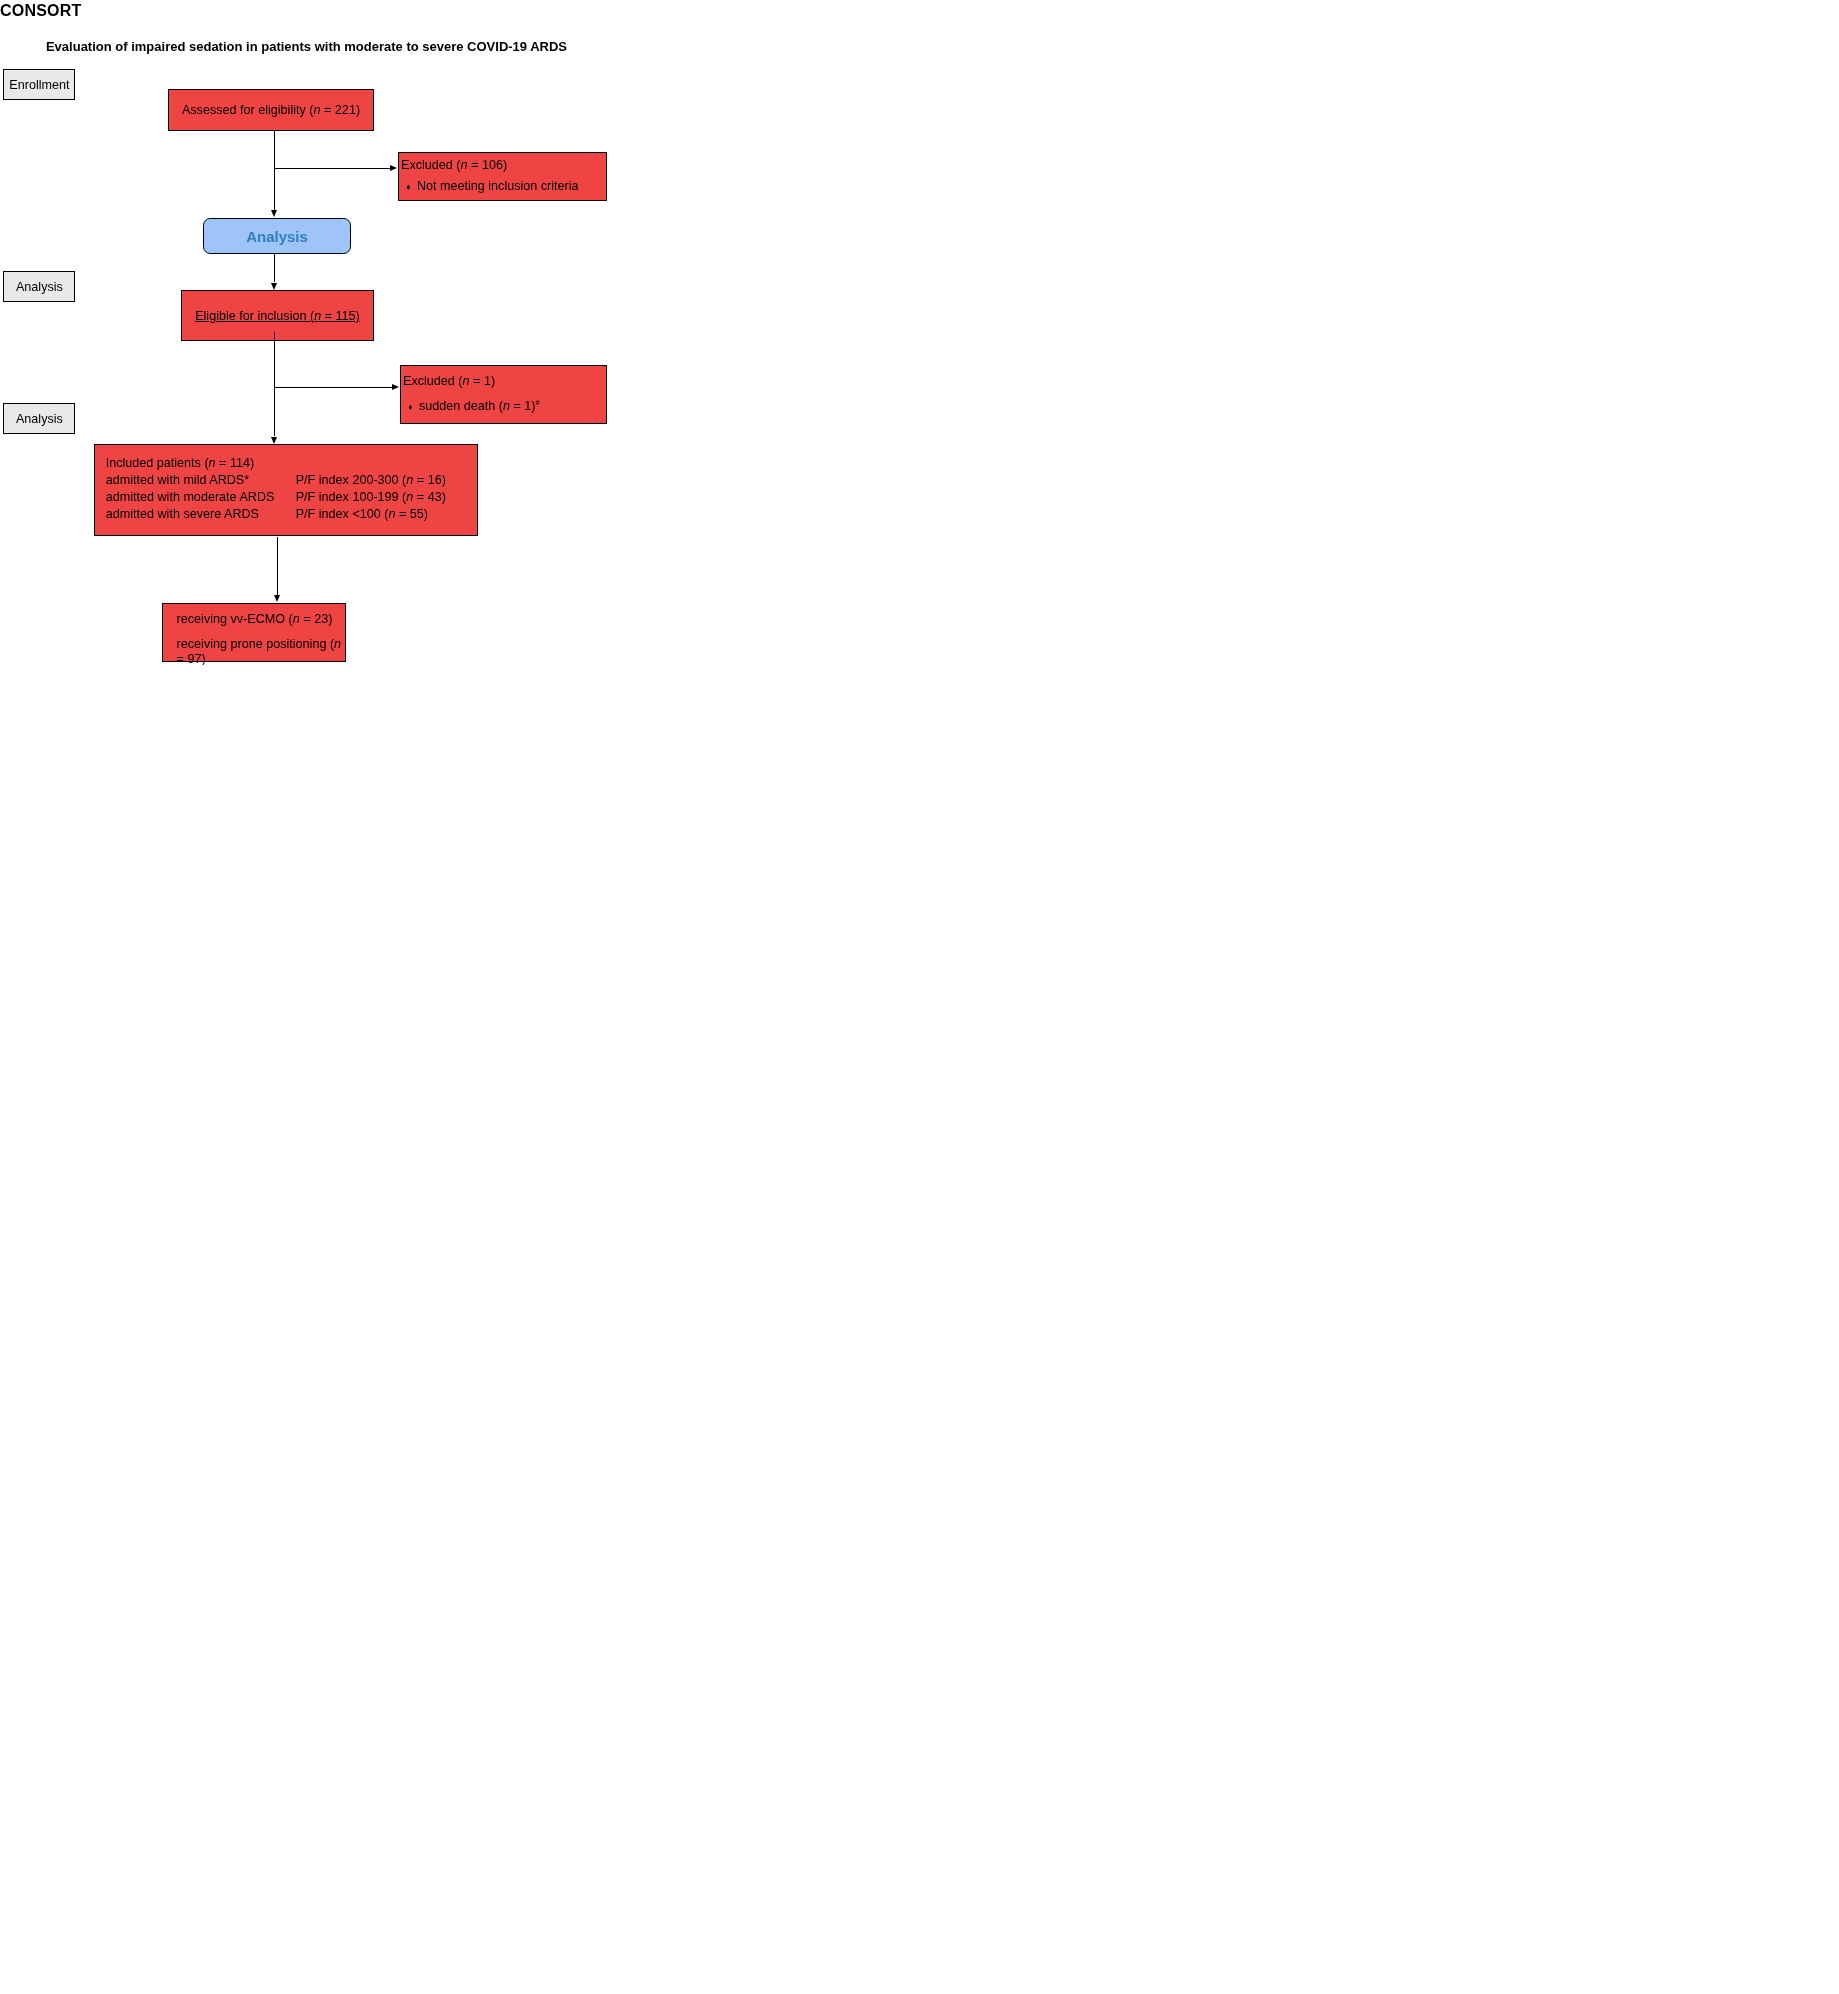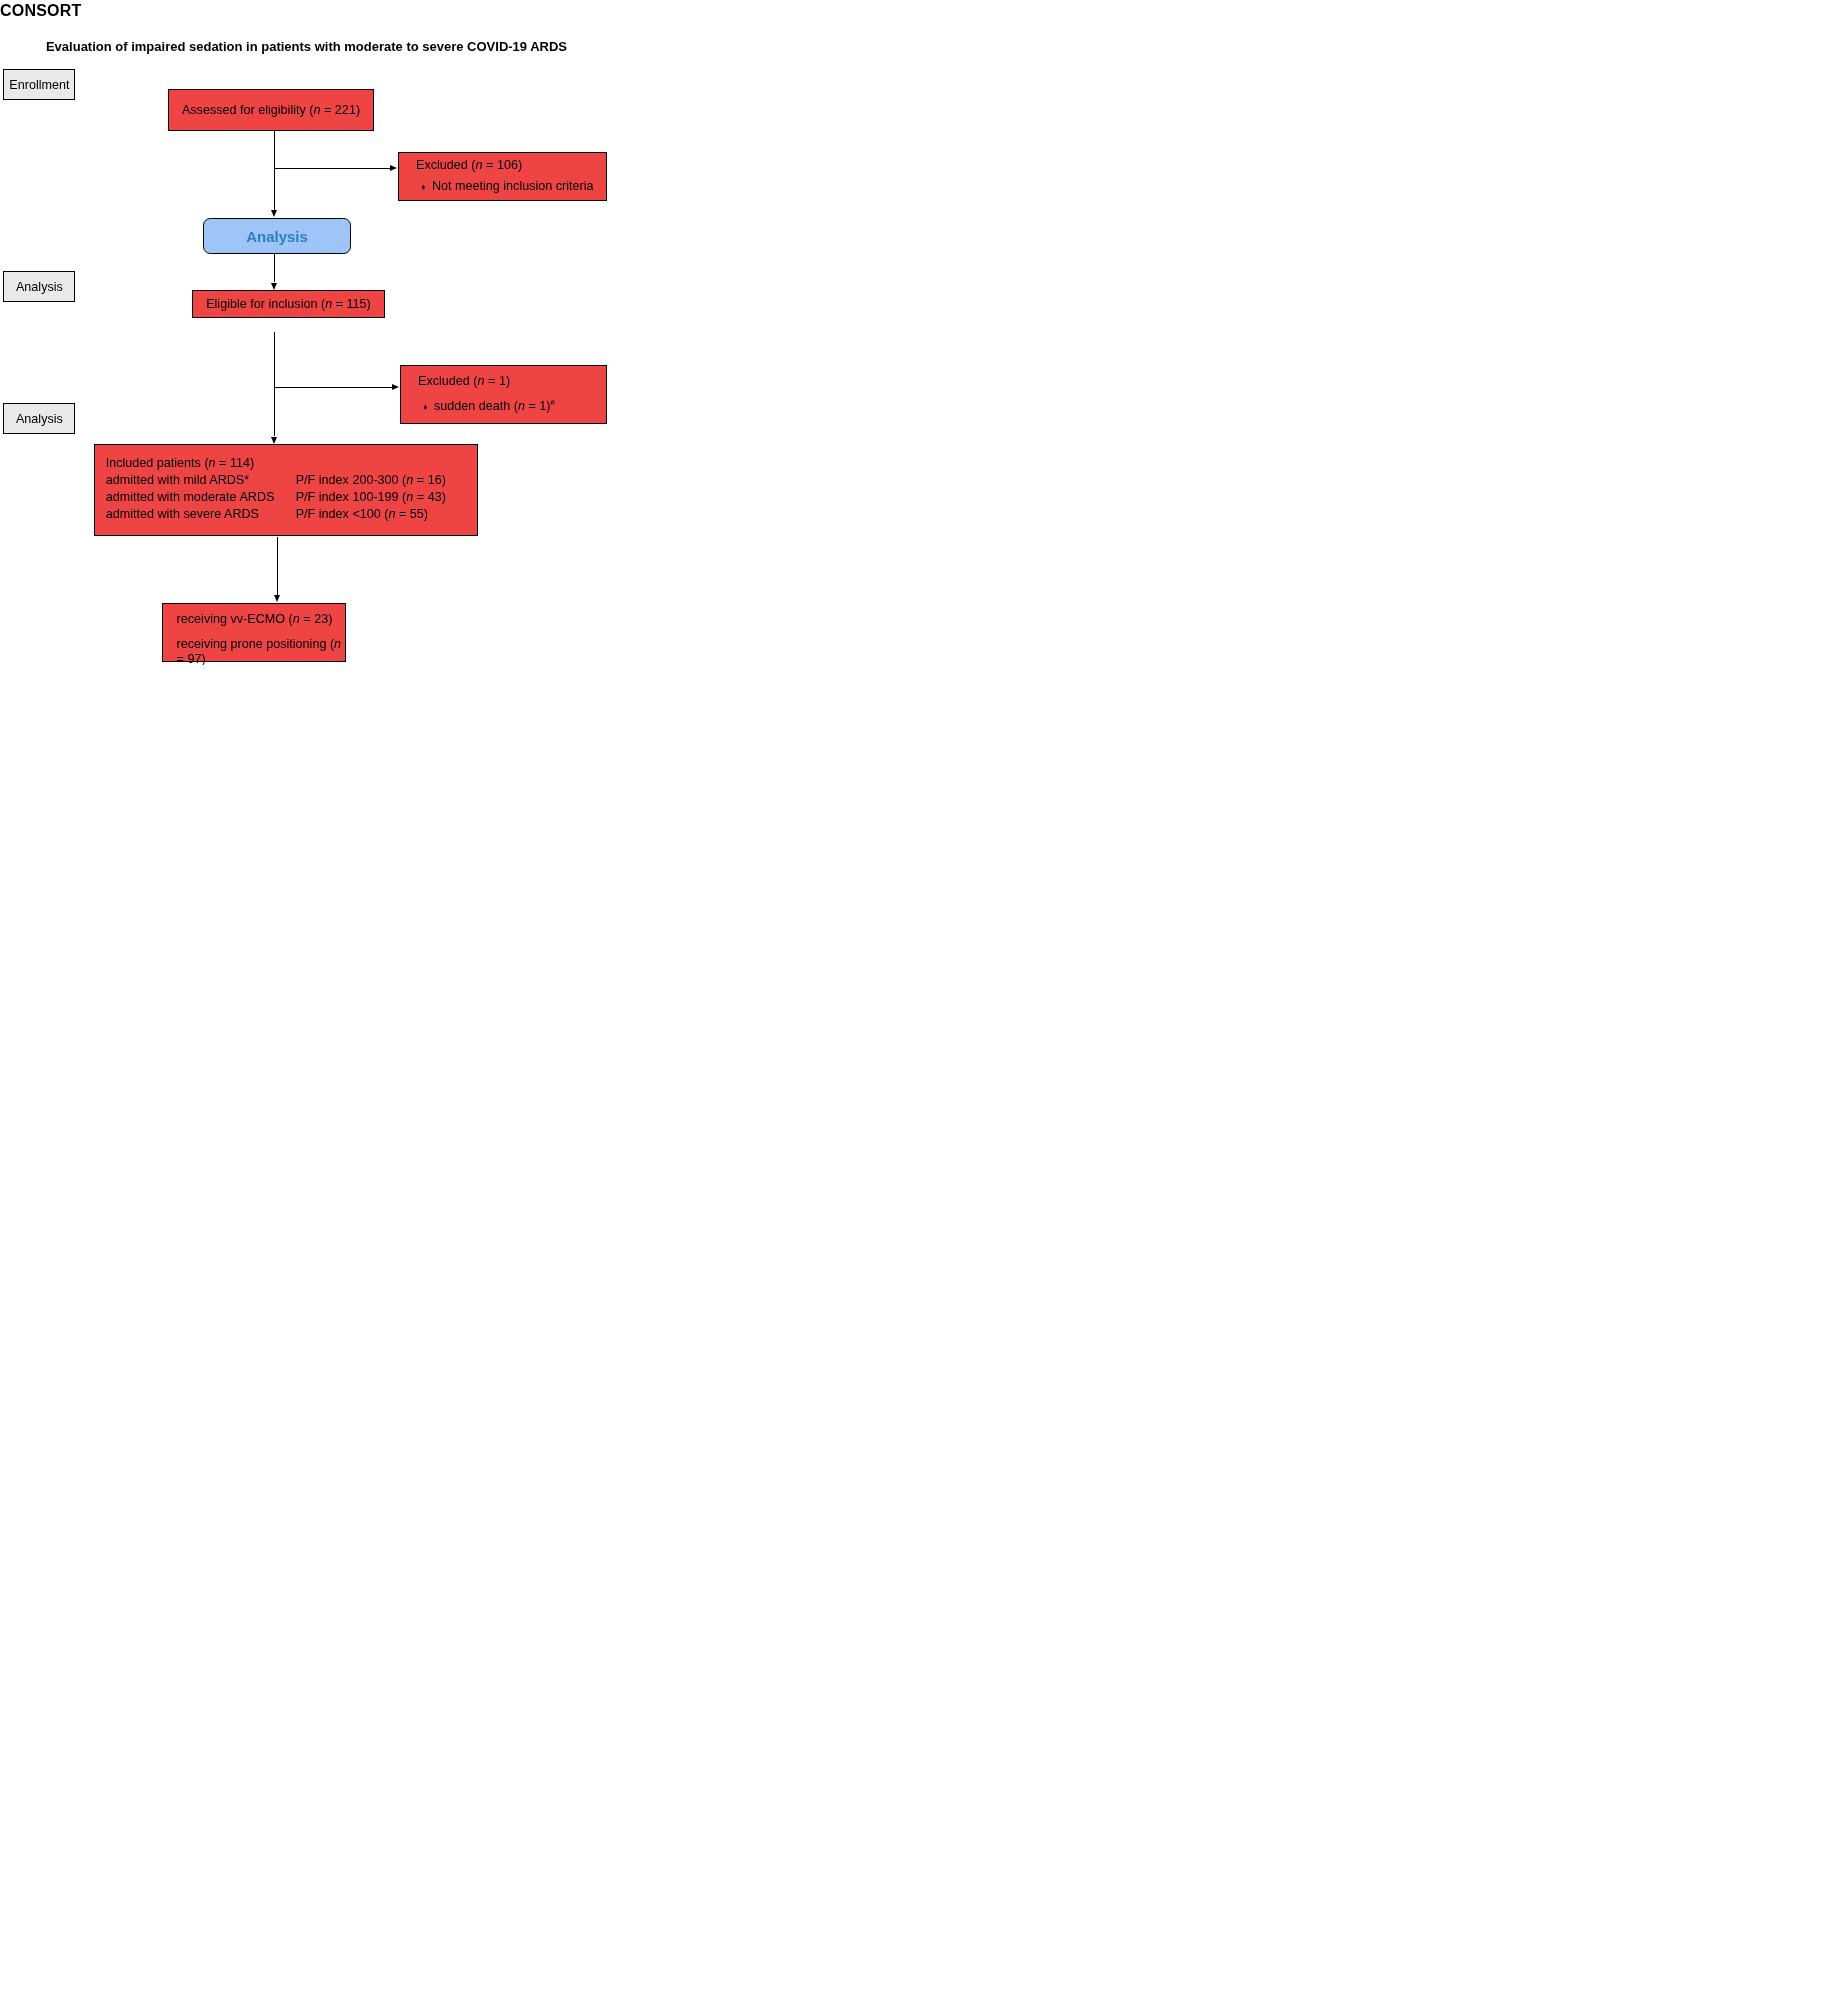--- a/index.html
+++ b/index.html
@@ -55,29 +55,29 @@
     box-sizing: border-box;
     font-size: 12.6px;
   }
   .centered {
     display: flex;
     align-items: center;
     justify-content: center;
     text-align: center;
   }
   .box-assessed { left: 168px; top: 89px; width: 206px; height: 42px; }
-  .box-eligible { left: 192px; top: 290px; width: 193px; height: 28px; }
+  .box-eligible { left: 181px; top: 290px; width: 193px; height: 51px; text-decoration: underline; }
 
   .box-excluded-1 { left: 398px; top: 152px; width: 209px; height: 49px; }
   .box-excluded-2 { left: 400px; top: 365px; width: 207px; height: 59px; }
   .excluded {
     display: flex;
     flex-direction: column;
     justify-content: center;
-    padding-left: 17px;
+    padding-left: 2px;
     line-height: 21.4px;
   }
   .bullet-row {
     display: flex;
     align-items: baseline;
     margin-left: 4.9px;
   }
   .bullet-glyph {
     font-size: 9.2px;
     margin-right: 6.3px;

